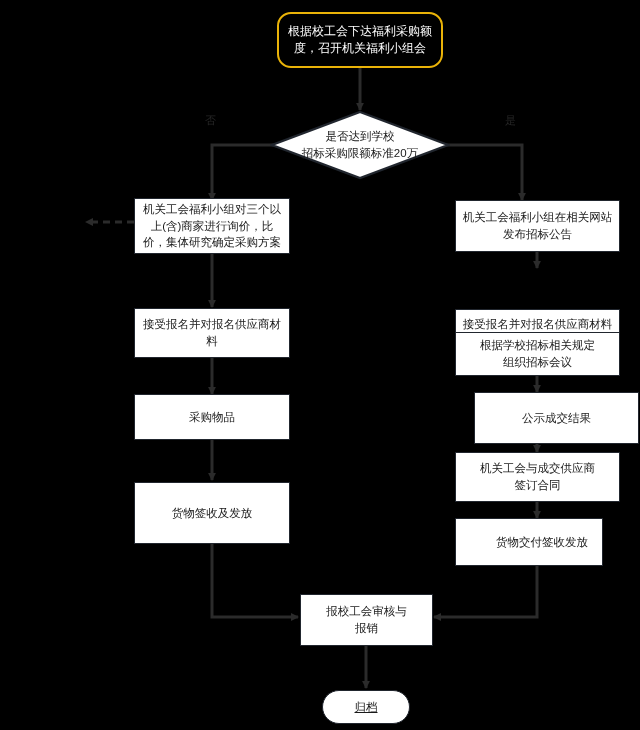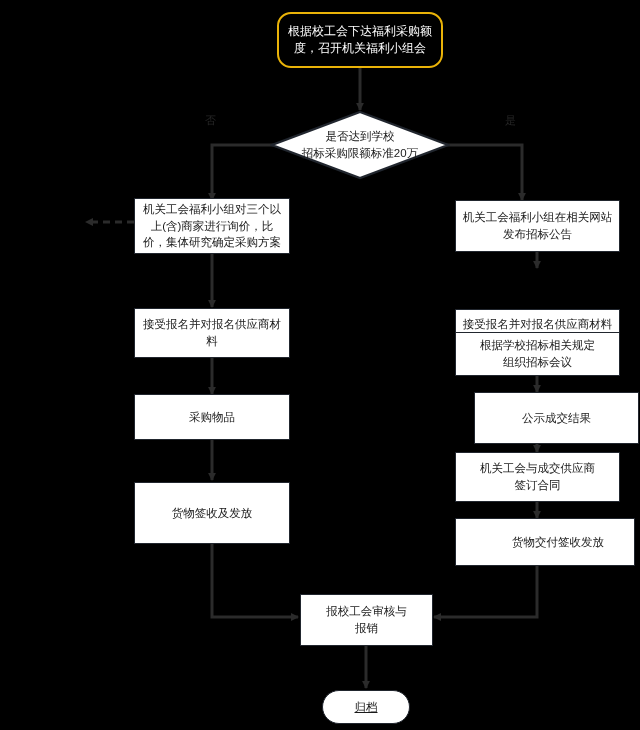--- a/index.html
+++ b/index.html
@@ -166,20 +166,20 @@
 进行初审</div>
 
   <div class="node" style="left:455px; top:332px; width:165px; height:44px;">根据学校招标相关规定
 组织招标会议</div>
 
   <div class="node" style="left:474px; top:392px; width:165px; height:52px;">公示成交结果</div>
 
   <div class="node" style="left:455px; top:452px; width:165px; height:50px;text-align:center;">机关工会与成交供应商
 签订合同</div>
 
-  <div class="node" style="left:455px; top:518px; width:180px; height:48px;padding-left:32px;">货物交付签收发放</div>
+  <div class="node" style="left:455px; top:518px; width:148px; height:48px;padding-left:32px;">货物交付签收发放</div>
 
   <div class="node" style="left:300px; top:594px; width:133px; height:52px;">报校工会审核与
 报销</div>
 
   <div class="node terminal-light" style="left:322px; top:690px; width:88px; height:34px;text-decoration:underline;">归档</div>
 
 </div>
 
 </body></html>

